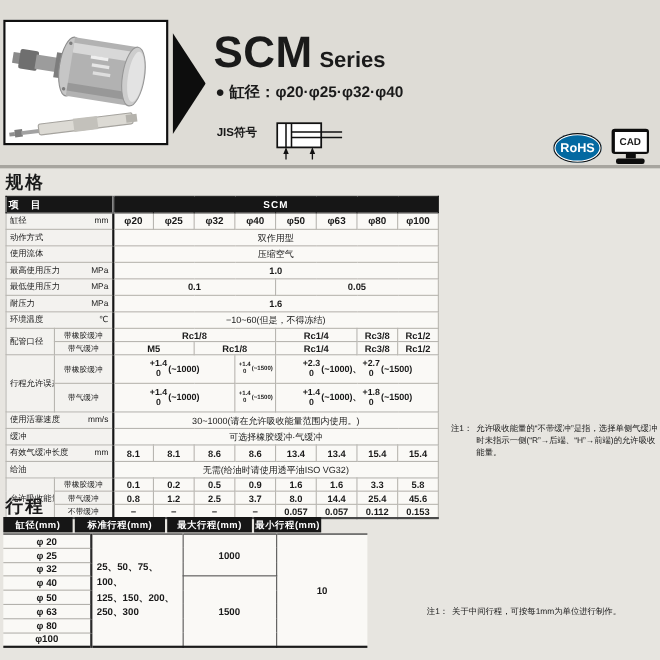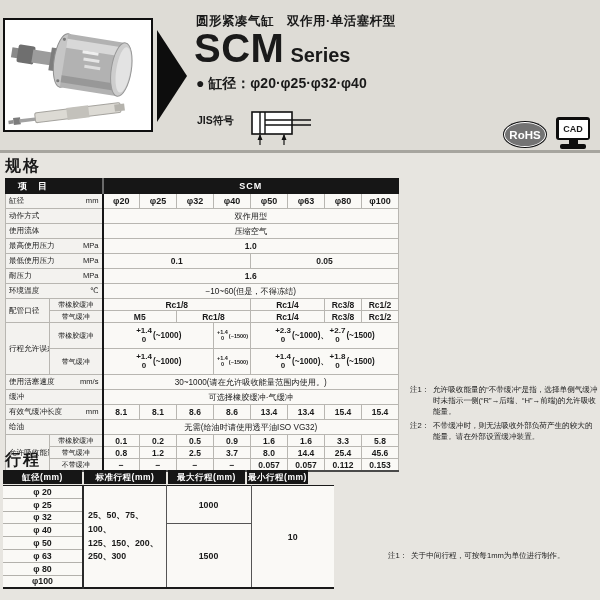--- a/index.html
+++ b/index.html
@@ -10,39 +10,39 @@
   .photo{position:absolute;left:3px;top:18px;width:150px;height:114px;background:#fff;border:2px solid #101010;box-sizing:border-box;}
   .tri{position:absolute;left:157px;top:30px;}
   .subtitle{position:absolute;left:196px;top:13px;font-size:12.5px;font-weight:bold;letter-spacing:.5px;}
   .series-line{position:absolute;left:194px;top:26px;white-space:nowrap;}
   .scm{font-size:40px;font-weight:bold;letter-spacing:.5px;}
   .series{font-size:20px;font-weight:bold;margin-left:6px;}
   .bore1{position:absolute;left:196px;top:75px;font-size:14px;font-weight:bold;}
   .bore2{position:absolute;left:240px;top:92px;font-size:14px;font-weight:bold;}
   .jis-label{position:absolute;left:197px;top:114px;font-size:10.5px;font-weight:bold;}
   .jis-sym{position:absolute;left:251px;top:111px;}
-  .badge-rohs{position:absolute;left:503px;top:121px;width:44px;height:27px;background:#737373;border-radius:50%;
+  .badge-rohs{position:absolute;left:503px;top:121px;width:44px;height:27px;background:#0369a1;border-radius:50%;
               display:flex;align-items:center;justify-content:center;color:#fff;font-size:11.5px;font-weight:bold;
               box-shadow:inset 0 0 0 1px #0d0d0d, inset 0 0 0 2px #ffffff;}
   .badge-cad{position:absolute;left:556px;top:117px;width:34px;}
   .cad-screen{width:34px;height:23px;background:#0d0d0d;border-radius:3px;box-sizing:border-box;padding:2.5px;}
   .cad-inner{width:100%;height:100%;background:#fff;display:flex;align-items:center;justify-content:center;
              font-size:9px;font-weight:bold;}
   .cad-stand{width:9px;height:4px;background:#0d0d0d;margin:0 auto;}
   .cad-base{width:26px;height:4.5px;background:#0d0d0d;border-radius:2px;margin:0 auto;}
   
   .h-spec{position:absolute;left:5px;top:156px;font-size:16px;font-weight:bold;letter-spacing:2px;}
   .h-stroke{position:absolute;left:5px;top:450px;font-size:16px;font-weight:bold;letter-spacing:2px;}
   
   table.spec{position:absolute;left:5px;top:178px;width:393px;border-collapse:collapse;table-layout:fixed;
              background:#faf9f6;border-bottom:2px solid #4a4a4a;}
   .spec td,.spec th{border:1px solid #b8b6b1;padding:0 1px;overflow:hidden;white-space:nowrap;height:11px;
                     font-size:8.5px;text-align:center;font-weight:bold;}
   .spec th{background:#161616;color:#fff;font-size:9px;height:14px;border-color:#161616;letter-spacing:1px;}
-  .spec th.itemh{text-align:left;padding-left:12px;border-right:2px solid #6a6a6a;}
+  .spec th.itemh{text-align:left;padding-left:2px;border-right:2px solid #6a6a6a;}
   td.lbl{text-align:left;font-weight:normal;font-size:7.6px;background:#f3f2ef;}
   .lblf{display:flex;justify-content:space-between;align-items:flex-start;padding:2px 2px;}
   td.sub{font-size:7px;font-weight:normal;background:#f3f2ef;}
   .strongR{border-right:2px solid #161616 !important;}
   td.cjk{font-weight:normal;font-size:8.2px;}
   tr.tol td{height:25px;}
   .frac{display:inline-flex;flex-direction:column;line-height:1.05;vertical-align:middle;font-size:8px;font-weight:bold;margin:0 1px;}
   .suf{font-size:8.2px;font-weight:bold;vertical-align:middle;}
   td.tiny .frac{font-size:5.5px;}
   td.tiny .suf{font-size:5.5px;}
@@ -51,21 +51,21 @@
   .notes{position:absolute;left:410px;top:384px;width:188px;font-size:7.6px;line-height:1.45;}
   .note{display:flex;margin-bottom:3px;}
   .note .nl{flex:0 0 23px;}
   .note .nt{flex:1;}
   .stk-note{position:absolute;left:388px;top:550px;width:208px;font-size:7.6px;line-height:1.45;display:flex;}
   .stk-note .nl{flex:0 0 23px;}
   
   .stk-header{position:absolute;left:3px;top:470px;width:331px;display:flex;gap:2px;}
   .stk-header div{background:#161616;color:#fff;font-size:8.5px;font-weight:bold;height:14px;line-height:14px;
                   text-align:center;letter-spacing:.5px;}
-  .sh1{width:79px;}.sh2{width:82px;}.sh3{width:77px;}.sh4{width:61px;}
+  .sh1{width:63px;}.sh2{width:82px;}.sh3{width:77px;}.sh4{width:61px;}
   table.stk{position:absolute;left:3px;top:485px;width:331px;border-collapse:collapse;table-layout:fixed;
             background:#faf9f6;border-top:1.5px solid #1a1a1a;border-bottom:2.5px solid #1a1a1a;}
   .stk td{padding:0;height:11.8px;font-size:8.8px;font-weight:bold;text-align:center;}
   .stk td.bore{border-bottom:1px solid #b3b1ac;border-right:2px solid #2a2a2a;}
   .stk tr:last-child td.bore{border-bottom:none;}
   .stk td.std{border-right:1.5px solid #555;text-align:left;padding-left:4px;white-space:pre-line;line-height:1.55;}
   .stk td.mx{border-right:1.5px solid #555;}
   .stk td.mx1{border-bottom:1px solid #555;}
 </style>
 </head>
@@ -102,21 +102,20 @@
           <rect x="62" y="87" width="22" height="12" fill="#c3c1bb"></rect>
           <rect x="110" y="89.5" width="10" height="7" fill="#b5b3ad"></rect>
         </g>
       </svg>
     </div>
 
     <svg class="tri" width="30" height="92" viewBox="0 0 30 92">
       <polygon points="0,0 30,46 0,92" fill="#0d0d0d"></polygon>
     </svg>
 
-    <div class="subtitle">圆形紧凑气缸　双作用·单活塞杆型</div>
     <div class="series-line">
       <span class="scm">SCM</span><span class="series">Series</span>
     </div>
     <div class="bore1">● 缸径：φ20·φ25·φ32·φ40</div>
 
     <div class="jis-label">JIS符号</div>
     <svg class="jis-sym" width="62" height="38" viewBox="0 0 62 38">
       <rect x="1" y="1" width="40" height="22" fill="#fff" stroke="#111" stroke-width="1.6"></rect>
       <line x1="9" y1="1" x2="9" y2="23" stroke="#111" stroke-width="1.4"></line>
       <line x1="14" y1="1" x2="14" y2="23" stroke="#111" stroke-width="1.4"></line>
@@ -369,24 +368,20 @@
       <td>0.112</td>
       <td>0.153</td>
     </tr>
   </tbody>
     </table>
 
   <div class="notes">
     <div class="note">
       <span class="nl">注1：</span>
       <span class="nt">允许吸收能量的“不带缓冲”是指，选择单侧气缓冲时未指示一侧(“R”→后端、“H”→前端)的允许吸收能量。</span>
-    </div>
-    <div class="note">
-      <span class="nl">注2：</span>
-      <span class="nt">不带缓冲时，则无法吸收外部负荷产生的较大的能量。请在外部设置缓冲装置。</span>
     </div>
   </div>
 
   <div class="h-stroke">行程</div>
 
   <div class="stk-header">
     <div class="sh1">缸径(mm)</div>
     <div class="sh2">标准行程(mm)</div>
     <div class="sh3">最大行程(mm)</div>
     <div class="sh4">最小行程(mm)</div>

